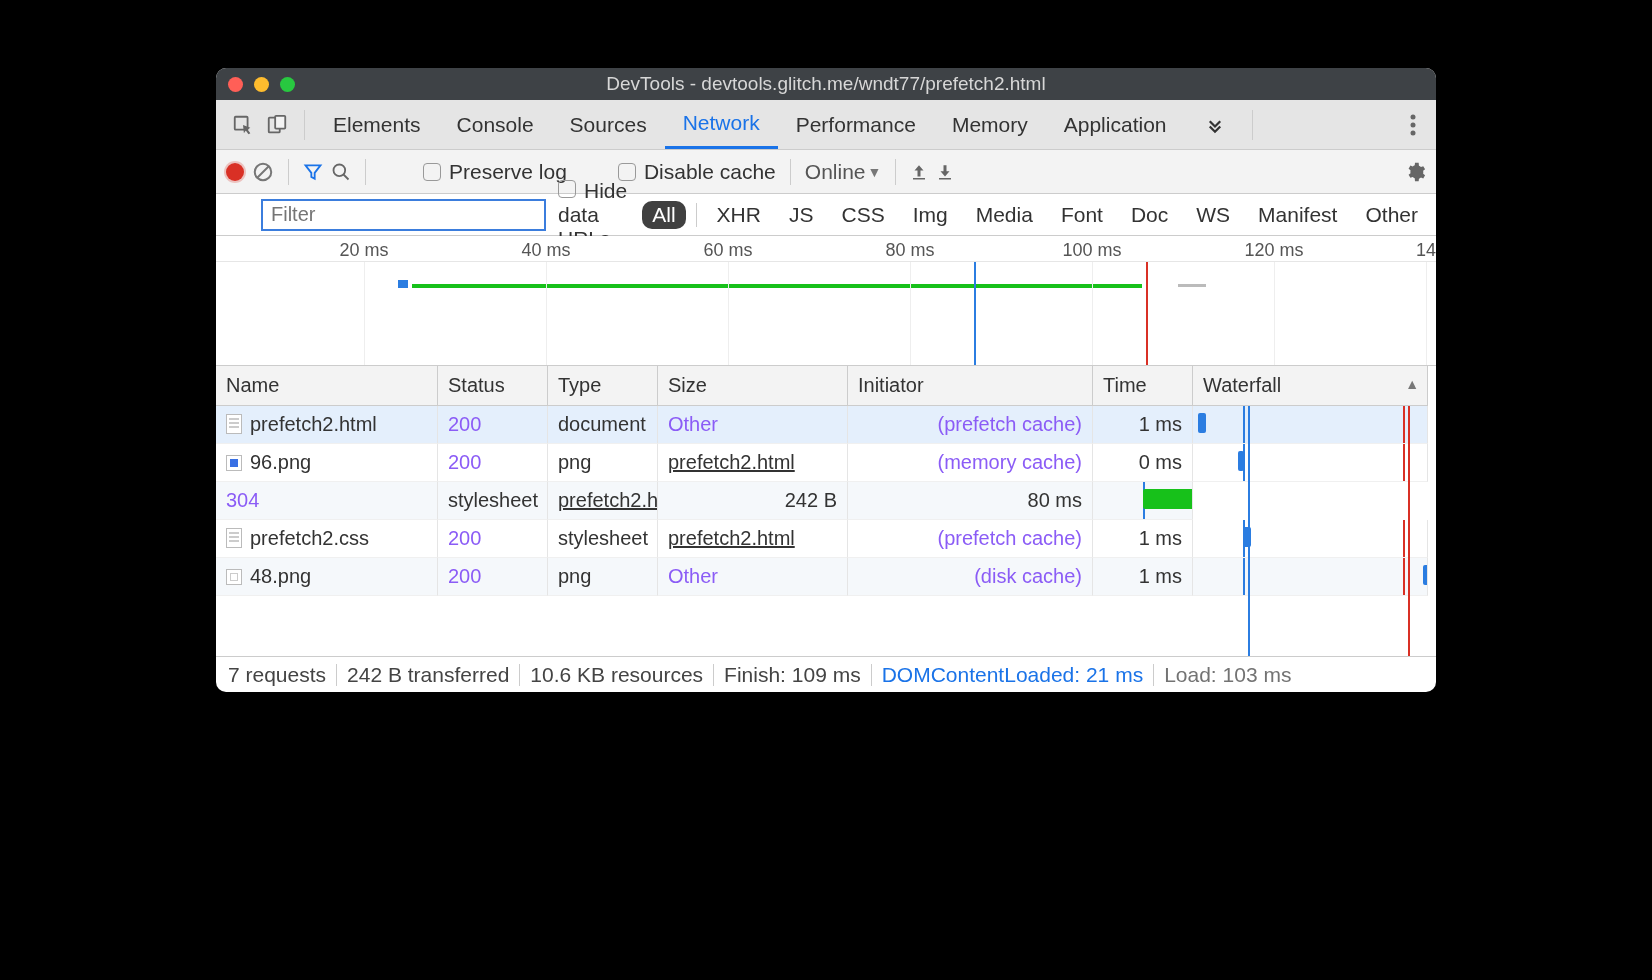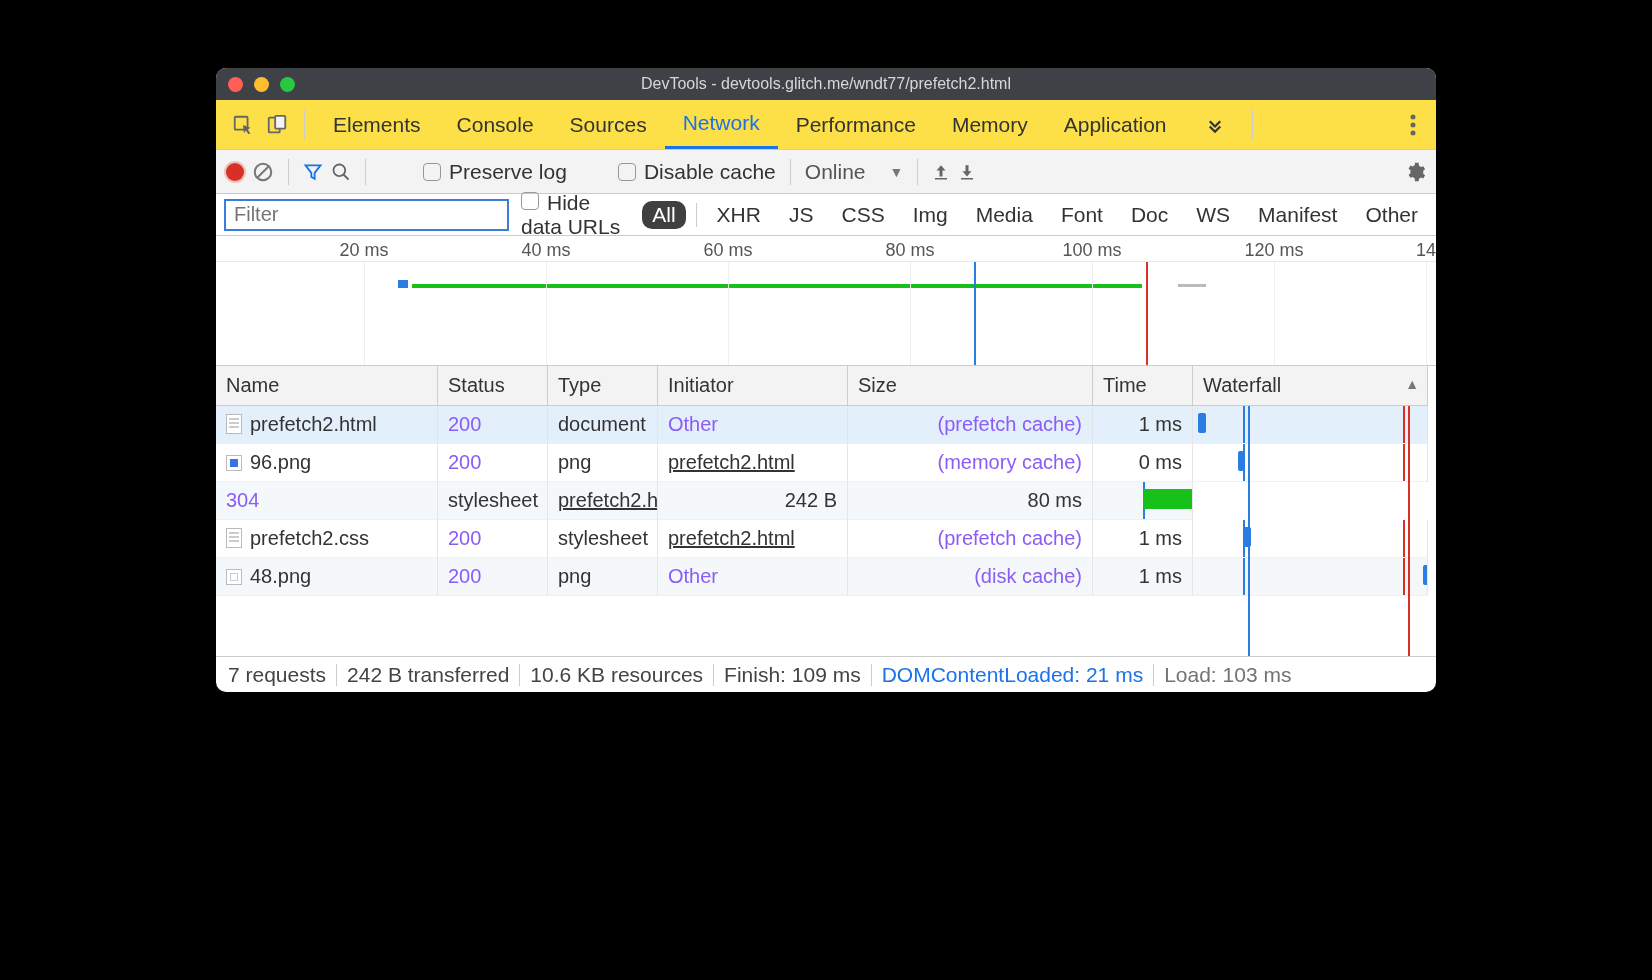--- a/index.html
+++ b/index.html
@@ -30,27 +30,27 @@
     padding: 0 12px;
     position: relative;
   }
   .traffic { display: flex; gap: 10px; }
   .dot { width: 15px; height: 15px; border-radius: 50%; }
   .dot.r { background:#ff5f57; }
   .dot.y { background:#febc2e; margin-left:1px;}
   .dot.g { background:#28c840; margin-left:1px;}
   .title-text {
     position: absolute; left:0; right:0; text-align:center;
-    color:#d7d7d7; font-size:16px; font-weight:400;
+    color:#d7d7d7; font-size:19px; font-weight:400;
     pointer-events:none;
   }
 
   .tabbar {
     height: 50px;
-    background: #fde047;
+    background: #e5e5e5;
     border-bottom: 1px solid #ccc;
     display: flex;
     align-items: center;
     padding: 0 10px;
   }
   .tabbar .icon-btn { width: 34px; height:34px; display:flex;align-items:center;justify-content:center; color:#5a5a5a;}
   .tabbar .sep { width:1px; height:30px; background:#ccc; margin:0 10px; }
   .tab { padding: 0 18px; height:100%; display:flex; align-items:center; color:#333; cursor:default; font-size:21px;}
   .tab.active { color:#1a73e8; border-bottom: 3px solid #1a73e8; font-weight:400;}
   .tabbar .more { margin-left:4px; color:#333;}
@@ -65,39 +65,40 @@
     padding: 0 10px;
     gap: 8px;
     color:#555;
     font-size:21px;
   }
   .toolbar2 .vsep { width:1px; height:26px; background:#ccc; margin:0 6px;}
   .rec { width:18px;height:18px;border-radius:50%;background:#d93025; box-shadow:0 0 0 2px rgba(217,48,37,.25);}
   .funnel { color:#1a73e8; }
   .chk { width:18px;height:18px;border:1px solid #999;border-radius:4px;display:inline-block;margin-right:8px;}
   .toolbar2 label { display:flex;align-items:center; color:#333;margin-left:43px;}
-  .online-wrap{display:flex;align-items:center;gap:24px;}
+  .online-wrap{display:flex;align-items:center;gap:2px;}
   .caret{font-size:14px;color:#777;}
   .gear{margin-left:auto;color:#666;}
 
   .filterbar{
     height:42px;
     display:flex; align-items:center;
     padding: 4px 8px;
     gap:12px;
     border-bottom:1px solid #ccc;
     font-size:21px;
   }
   .filter-input{
     width:316px; height:32px;
     border:2px solid #3b7ddd;
     padding:2px 8px;
     font-size:20px;
     outline:none;
     color:#999;
+    margin-left:37px;
   }
   .pill{ padding:2px 10px;border-radius:10px;color:#333;}
   .pill.active{ background:#404040;color:#fff;}
   .filter-sep{width:1px;height:24px;background:#ccc;margin:0 2px;}
 
   .timeline {
     height:130px;
     border-bottom:1px solid #ccc;
     position:relative;
     background:#fff;
@@ -321,22 +322,22 @@
       <div class="tline" style="left: 694px;"></div>
       <div class="tline" style="left: 876px;"></div>
       <div class="tline" style="left: 1058px;"></div>
       <div class="tline" style="left: 1210px;"></div>
     </div>
 
   <div class="grid" id="grid-header">
       <div class="hdr">Name</div>
       <div class="hdr">Status</div>
       <div class="hdr">Type</div>
+      <div class="hdr">Size</div>
       <div class="hdr">Initiator</div>
-      <div class="hdr">Size</div>
       <div class="hdr">Time</div>
       <div class="hdr">Waterfall<span class="sort-caret">▲</span></div>
     </div>
 
   <div class="tablebody">
     <div id="rows">
         <div class="grid row-sel">
           <div class="cell"><span class="file-ico"></span><span>prefetch2.html</span></div>
           <div class="cell muted">200</div>
           <div class="cell">document</div>

